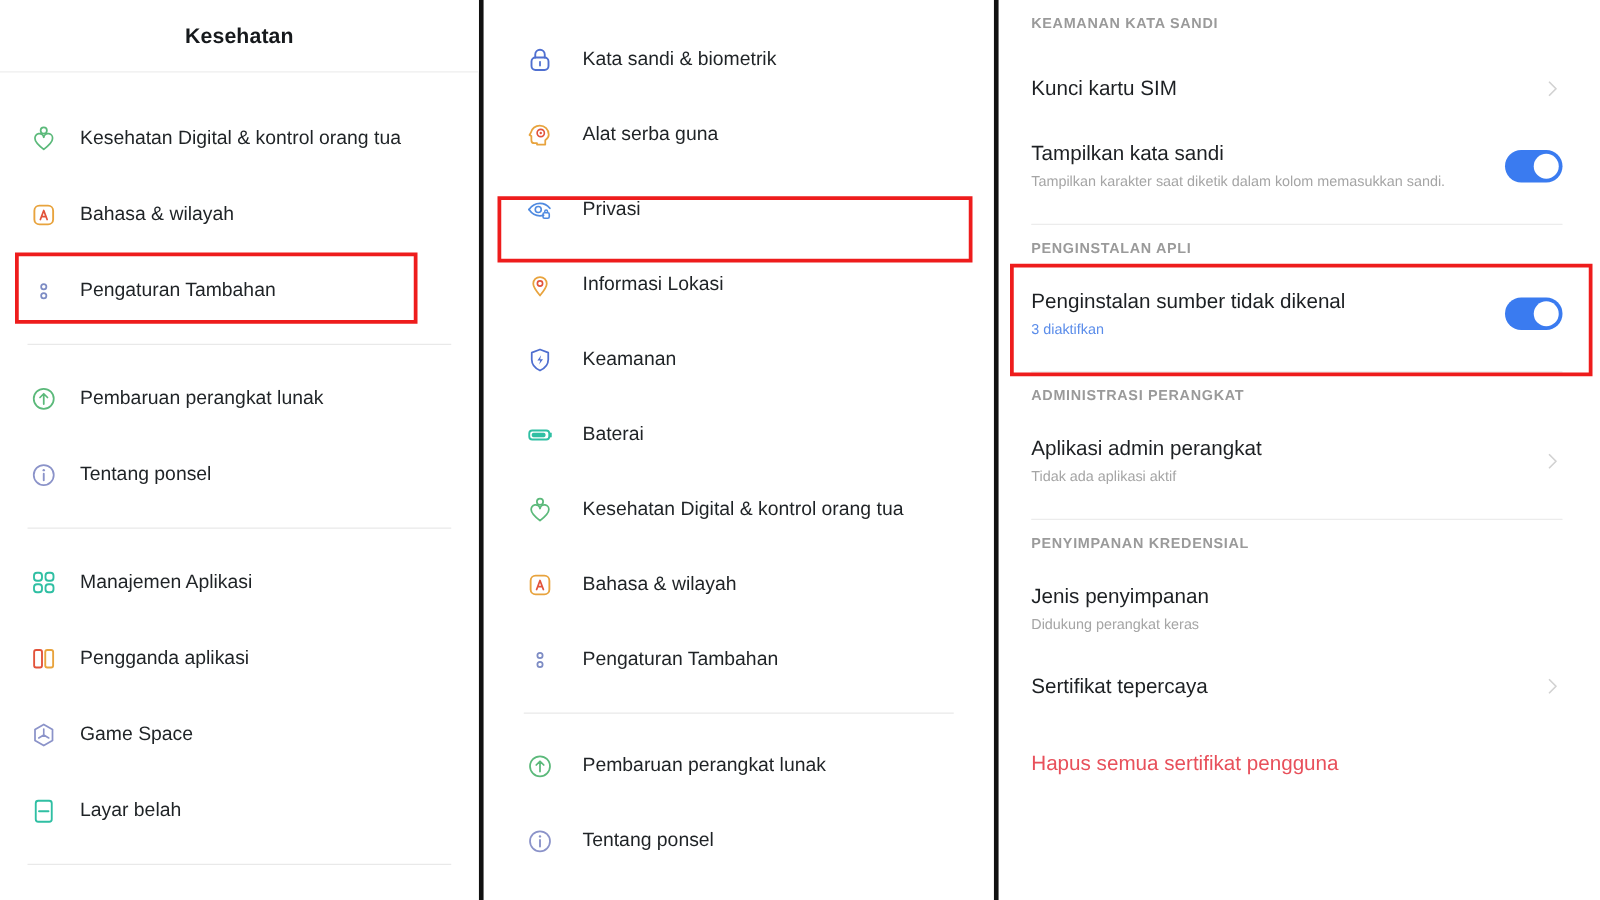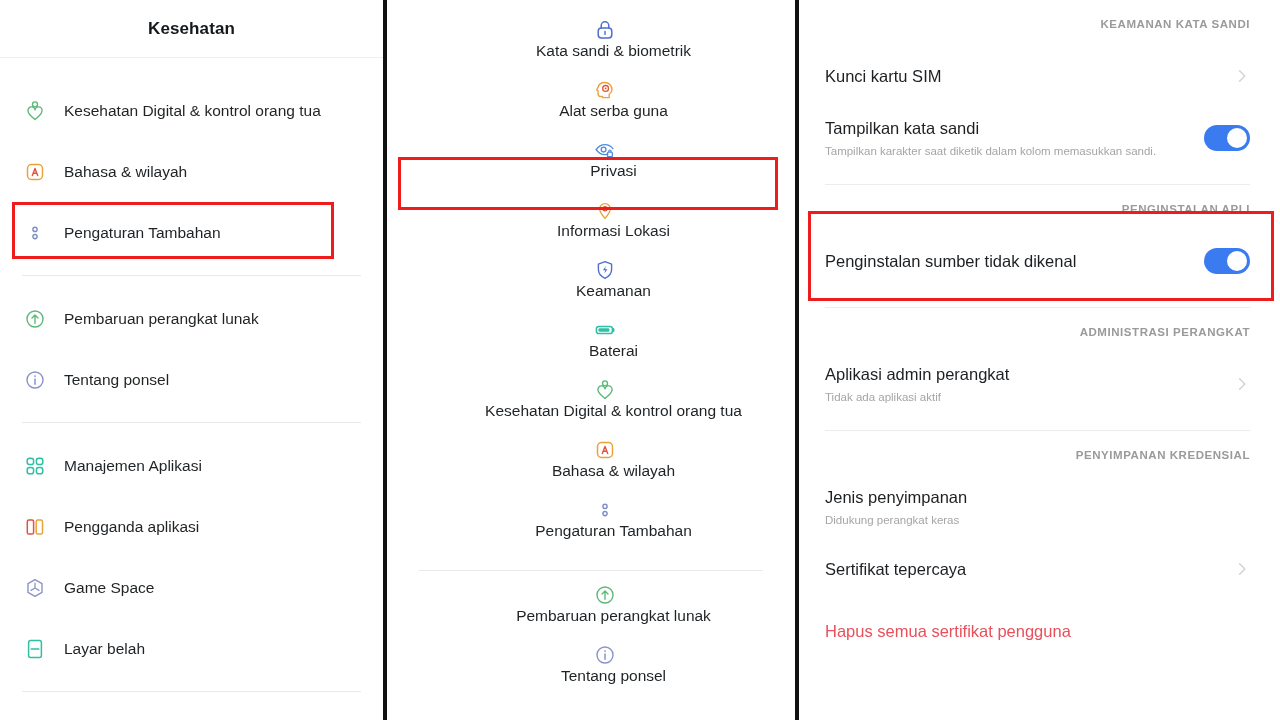--- a/index.html
+++ b/index.html
@@ -74,21 +74,21 @@
     display: flex;
     align-items: center;
     justify-content: center;
   }
   .row .lbl {
     font-size: 15.5px;
     color: #1f2326;
     margin-left: 12px;
     white-space: nowrap;
   }
-  .panel-b .row { padding-left: 28px; height: 60px; flex-direction: column; }
+  .panel-b .row { padding-left: 28px; height: 60px; }
   .panel-b .row .lbl { margin-left: 17px; }
 
   .group-sep {
     height: 1px;
     background: #e9e9e9;
     margin: 12px 22px 12px 22px;
   }
   .panel-b .group-sep { margin: 12px 32px 12px 32px; }
   .spacer-top { height: 22px; }
   .panel-b .spacer-top { height: 18px; }
@@ -98,23 +98,22 @@
 
   
   .c-inner {
     padding: 0 26px 0 26px;
   }
   .sec-head {
     font-size: 11.5px;
     font-weight: bold;
     letter-spacing: .55px;
     color: #9a9a9a;
-    padding-top: 18px;
+    padding-top: 13px;
     padding-bottom: 16px;
-    text-align: right;
   }
   .c-row {
     position: relative;
     display: flex;
     align-items: center;
     min-height: 44px;
     padding: 8px 0 10px 0;
   }
   .c-row .texts { flex: 1 1 auto; min-width: 0; }
   .c-title {
@@ -453,20 +452,21 @@
         </div>
       </div>
 
       <div class="c-sep"></div>
 
       <div class="sec-head">PENGINSTALAN APLI</div>
 
       <div class="c-row">
         <div class="texts">
           <div class="c-title">Penginstalan sumber tidak dikenal</div>
+          <div class="c-sub link">3 diaktifkan</div>
         </div>
         <div class="toggle">
           <div class="knob"></div>
         </div>
       </div>
 
       <div class="c-sep"></div>
 
       <div class="sec-head">ADMINISTRASI PERANGKAT</div>
 

